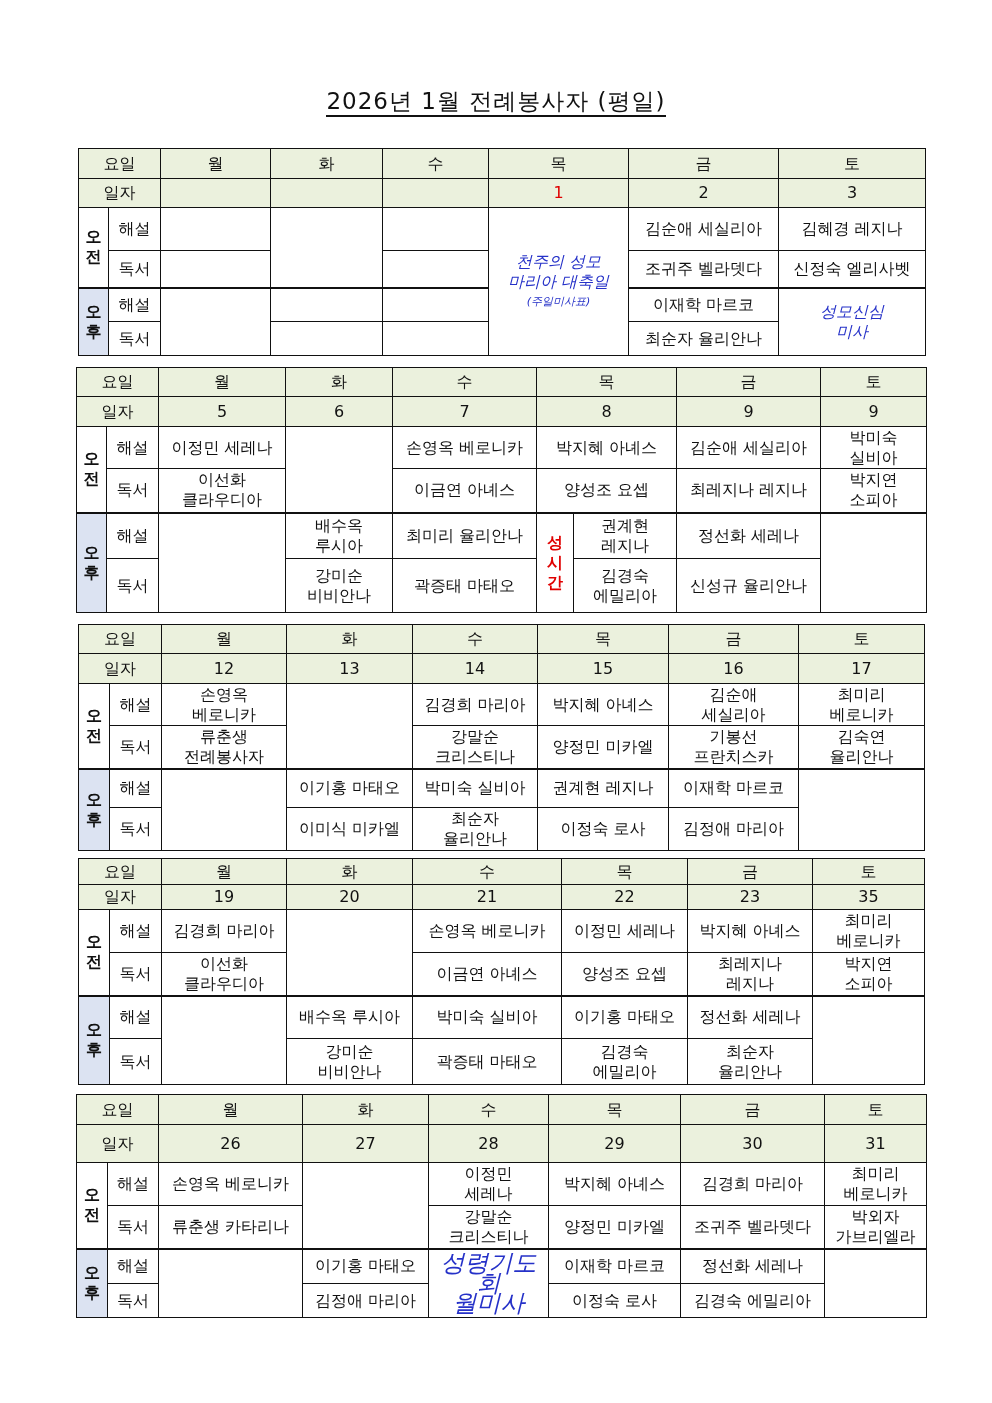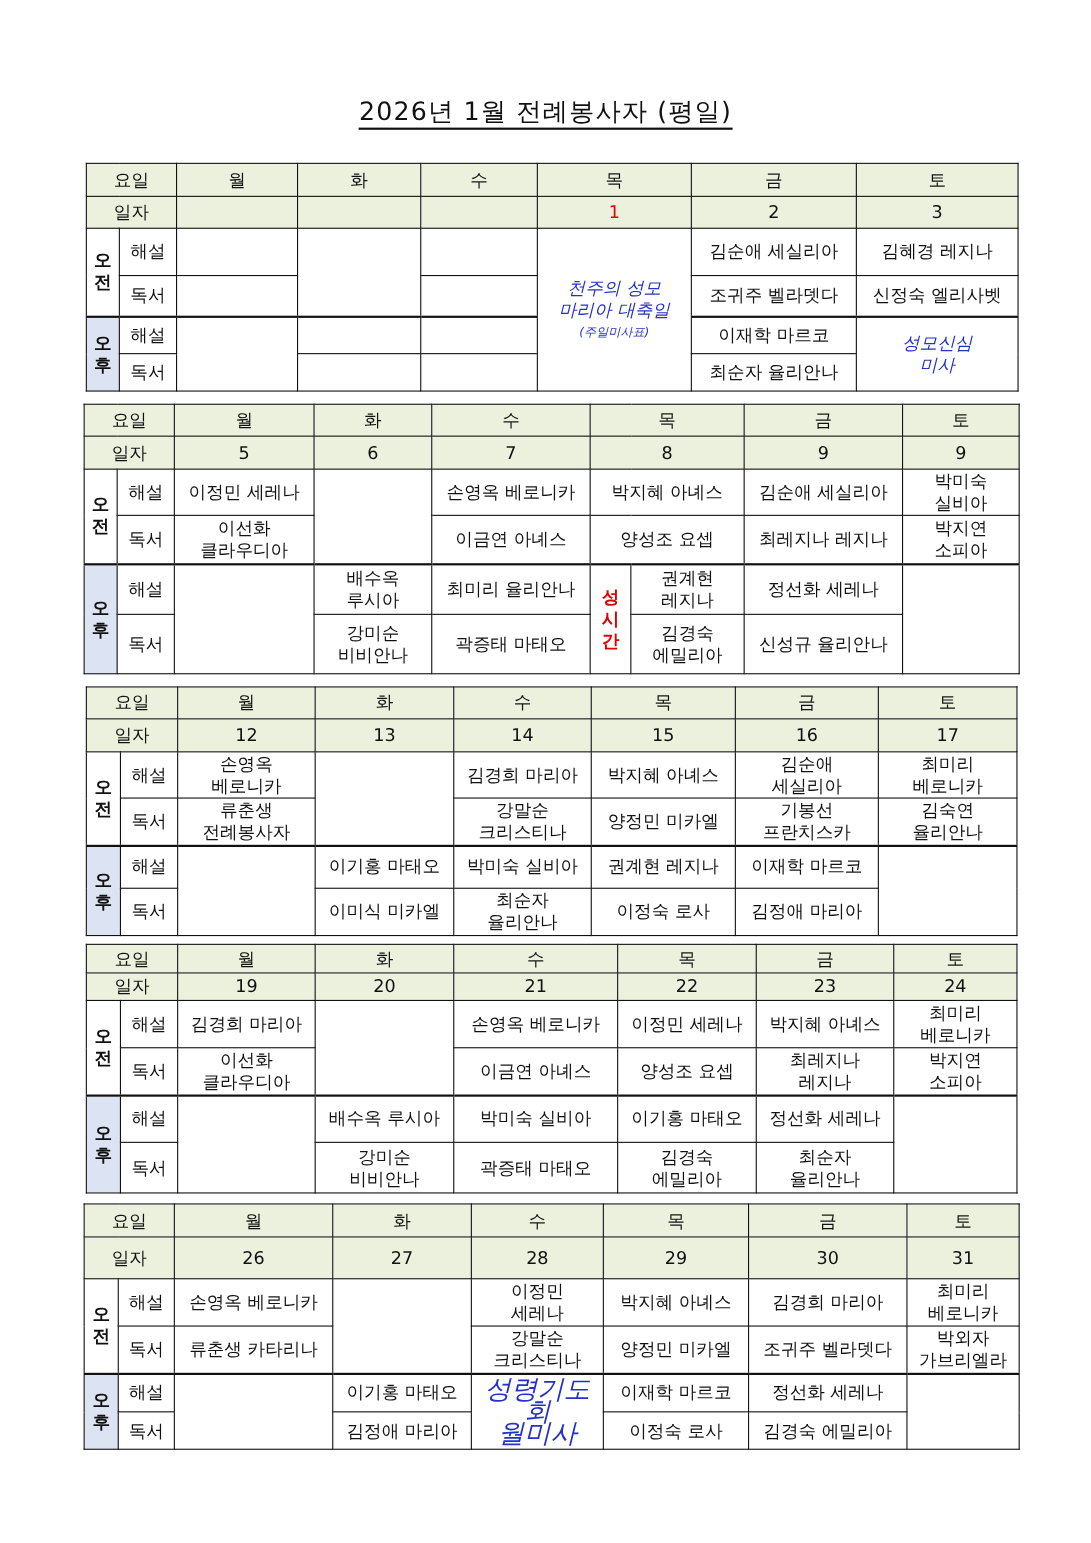--- a/index.html
+++ b/index.html
@@ -321,21 +321,21 @@
     <td class="hd">금</td>
     <td class="hd">토</td>
   </tr>
   <tr style="height:25px">
     <td class="hd" colspan="2">일자</td>
     <td class="hd">19</td>
     <td class="hd">20</td>
     <td class="hd">21</td>
     <td class="hd">22</td>
     <td class="hd">23</td>
-    <td class="hd">24</td>
+    <td class="hd">35</td>
   </tr>
   <tr style="height:43px">
     <td class="half" rowspan="2">
           <span class="v">오</span>
           <span class="v">전</span>
         </td>
     <td class="role">해설</td>
     <td>김경희 마리아</td>
     <td rowspan="2"></td>
     <td>손영옥 베로니카</td>

